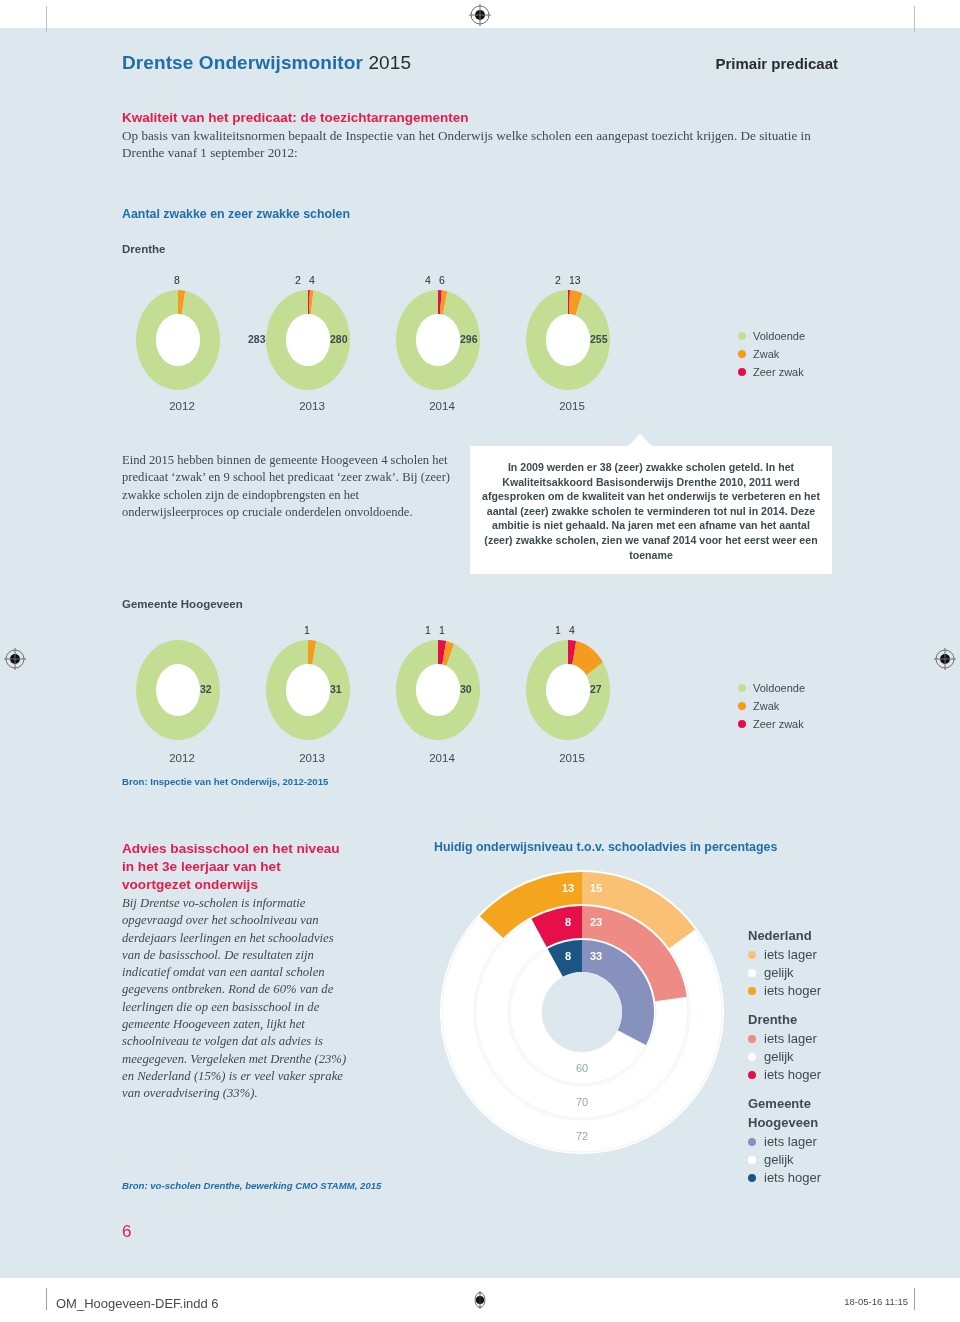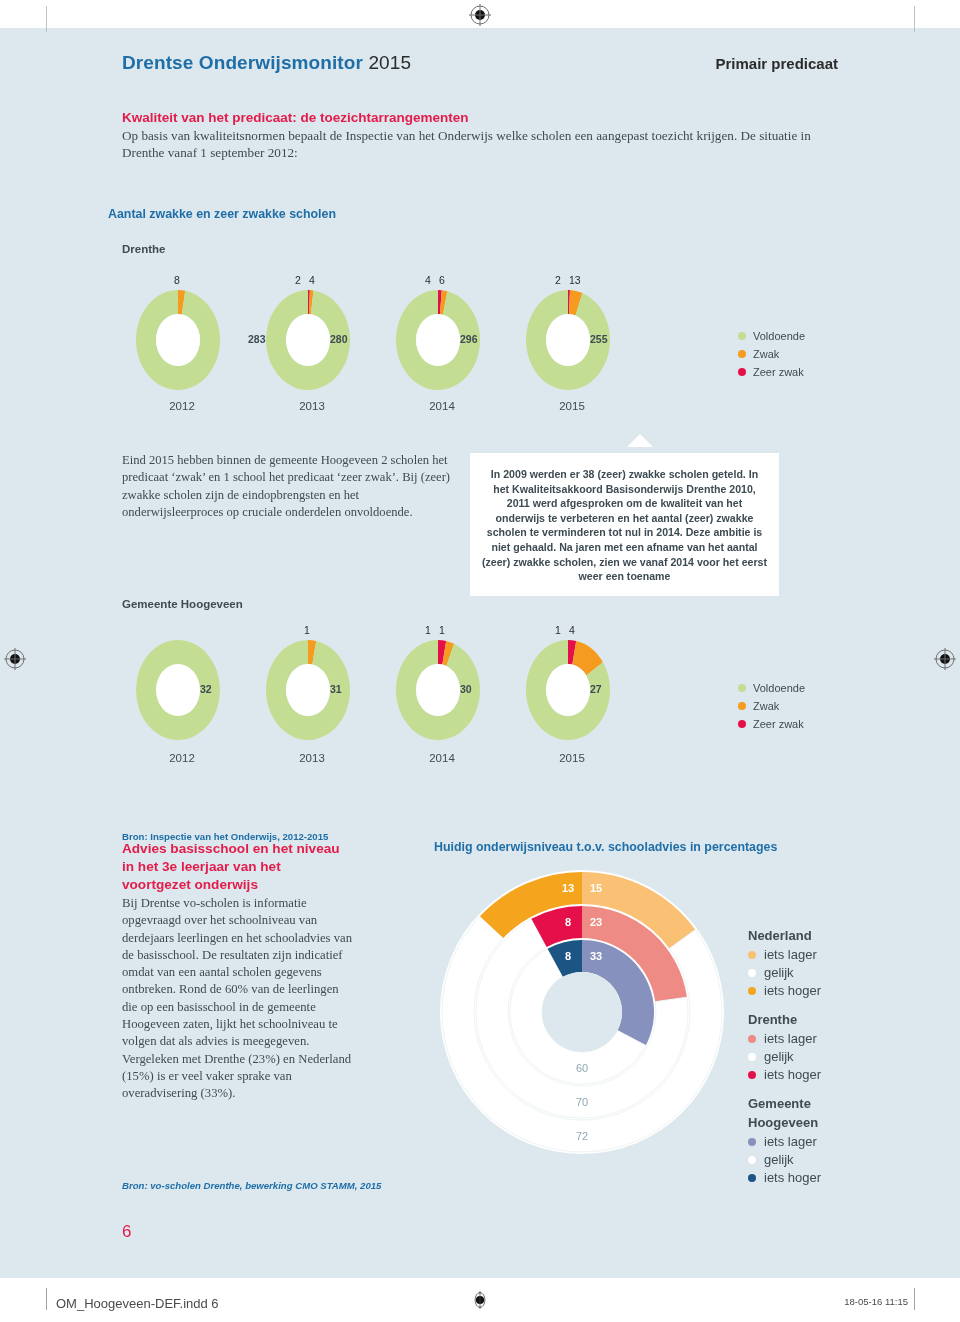--- a/index.html
+++ b/index.html
@@ -37,30 +37,30 @@
   .donut-year{position:absolute;font-size:11.5px;color:#3d4b52;text-align:center;width:88px;}
   .tick-lab{position:absolute;font-size:10.5px;color:#2c2c2c;}
   .big-val{position:absolute;font-size:10.5px;color:#3d4b52;font-weight:bold;}
 
   .legend{position:absolute;font-size:11px;color:#3d4b52;}
   .legend .row{display:flex;align-items:center;margin-bottom:6px;}
   .legend .dot{width:8px;height:8px;border-radius:50%;margin-right:7px;flex:none;}
 
   
   .txt-left{position:absolute;left:122px;top:452px;width:330px;font-family:"Liberation Serif",serif;font-size:12.6px;line-height:17.3px;color:#3d4b52;}
-  .callout{position:absolute;left:470px;top:446px;width:309px;background:#ffffff;padding:14px 12px 12px;box-sizing:border-box;margin-top:7px;}
+  .callout{position:absolute;left:470px;top:446px;width:362px;background:#ffffff;padding:14px 12px 12px;box-sizing:border-box;}
   .callout p{margin:0;font-size:10.6px;line-height:14.6px;font-weight:bold;color:#3d4b52;text-align:center;}
   .callout-tail{position:absolute;left:627px;top:434px;width:0;height:0;
      border-left:13px solid transparent;border-right:13px solid transparent;border-bottom:13px solid #ffffff;}
 
   .bron{position:absolute;font-size:9.6px;font-weight:bold;color:#1f6ea8;}
 
   
   .art-title{position:absolute;left:122px;top:840px;width:220px;font-size:13.6px;line-height:18px;font-weight:bold;color:#e31c4c;}
-  .art-body{position:absolute;left:122px;top:895px;width:232px;font-family:"Liberation Serif",serif;font-size:12.7px;line-height:17.3px;color:#3d4b52;}
+  .art-body{position:absolute;left:122px;top:895px;width:232px;font-family:"Liberation Serif",serif;font-size:12.7px;line-height:17.3px;color:#3d4b52;font-style:italic;}
 
   
   .radial{position:absolute;left:432px;top:862px;width:300px;height:300px;}
   .radial svg{display:block;}
   .rad-num{font-size:11px;font-weight:bold;fill:#ffffff;font-family:"Liberation Sans",sans-serif;}
   .rad-ring-lab{font-size:11px;fill:#8fa8b4;font-family:"Liberation Sans",sans-serif;}
 
   .leg2{position:absolute;font-size:13px;color:#3d4b52;}
   .leg2 .head{font-weight:bold;margin-bottom:4px;}
   .leg2 .row{display:flex;align-items:center;margin-bottom:3px;}
@@ -113,21 +113,21 @@
   <div class="hdr-left">
     <span>Drentse Onderwijsmonitor</span>
     <span class="yr">2015</span>
   </div>
   <div class="hdr-right">Primair predicaat</div>
 </div>
 
 <div class="sec-title">Kwaliteit van het predicaat: de toezichtarrangementen</div>
 <div class="sec-body">Op basis van kwaliteitsnormen bepaalt de Inspectie van het Onderwijs welke scholen een aangepast toezicht krijgen. De situatie in Drenthe vanaf 1 september 2012:</div>
 
-<div class="chart-title" style="left:108px;top:207px;">Aantal zwakke en zeer zwakke scholen</div>
+<div class="chart-title" style="left:122px;top:207px;">Aantal zwakke en zeer zwakke scholen</div>
 <div class="grp-label" style="left:122px;top:243px;">Drenthe</div>
 
 <div id="chart1-donuts">
     <div class="donut" style="left: 134px; top: 288px;">
       <svg width="96" height="106" viewBox="0 0 96 106">
         <path d="M44,2 A42,50 0 0 1 51.21878883157136,2.7440697337816786 L47.7812703403469,26.386916261566473 A22,26 0 0 0 44,26 Z" fill="#f59b1f"></path>
         <path d="M51.21878883157136,2.7440697337816786 A42,50 0 1 1 43.99999999999999,2 L43.99999999999999,26 A22,26 0 1 0 47.7812703403469,26.386916261566473 Z" fill="#c3dd92"></path>
         <ellipse cx="44" cy="52" rx="22" ry="26" fill="#ffffff"></ellipse>
       </svg>
     </div>
@@ -180,21 +180,21 @@
   <div class="row">
     <span class="dot" style="background:#f59b1f"></span>
     <span>Zwak</span>
   </div>
   <div class="row">
     <span class="dot" style="background:#e5104a"></span>
     <span>Zeer zwak</span>
   </div>
 </div>
 
-<div class="txt-left">Eind 2015 hebben binnen de gemeente Hoogeveen 2 scholen het predicaat ‘zwak’ en 1 school het predicaat ‘zeer zwak’. Bij (zeer) zwakke scholen zijn de eindopbrengsten en het onderwijsleerproces op cruciale onderdelen onvoldoende.</div>
+<div class="txt-left">Eind 2015 hebben binnen de gemeente Hoogeveen 4 scholen het predicaat ‘zwak’ en 9 school het predicaat ‘zeer zwak’. Bij (zeer) zwakke scholen zijn de eindopbrengsten en het onderwijsleerproces op cruciale onderdelen onvoldoende.</div>
 <div class="callout-tail"></div>
 <div class="callout">
   <p>In 2009 werden er 38 (zeer) zwakke scholen geteld. In het Kwaliteitsakkoord Basisonderwijs Drenthe 2010, 2011 werd afgesproken om de kwaliteit van het onderwijs te verbeteren en het aantal (zeer) zwakke scholen te verminderen tot nul in 2014. Deze ambitie is niet gehaald. Na jaren met een afname van het aantal (zeer) zwakke scholen, zien we vanaf 2014 voor het eerst weer een toename</p>
 </div>
 
 <div class="grp-label" style="left:122px;top:598px;">Gemeente Hoogeveen</div>
 
 <div id="chart2-donuts">
     <div class="donut" style="left: 134px; top: 638px;">
       <svg width="96" height="106" viewBox="0 0 96 106">
@@ -248,21 +248,21 @@
   <div class="row">
     <span class="dot" style="background:#f59b1f"></span>
     <span>Zwak</span>
   </div>
   <div class="row">
     <span class="dot" style="background:#e5104a"></span>
     <span>Zeer zwak</span>
   </div>
 </div>
 
-<div class="bron" style="left:122px;top:831px;">Bron: Inspectie van het Onderwijs, 2012-2015</div>
+<div class="bron" style="left:122px;top:776px;">Bron: Inspectie van het Onderwijs, 2012-2015</div>
 
 <div class="art-title">Advies basisschool en het niveau in het 3e leerjaar van het voortgezet onderwijs</div>
 <div class="art-body">Bij Drentse vo-scholen is informatie opgevraagd over het schoolniveau van derdejaars leerlingen en het schooladvies van de basisschool. De resultaten zijn indicatief omdat van een aantal scholen gegevens ontbreken.
 Rond de 60% van de leerlingen die op een basisschool in de gemeente Hoogeveen zaten,  lijkt het schoolniveau te volgen dat als advies is meegegeven. Vergeleken met Drenthe (23%) en Nederland (15%) is er veel vaker sprake van overadvisering (33%).</div>
 <div class="bron" style="left:122px;top:1180px;font-style:italic;">Bron: vo-scholen Drenthe, bewerking CMO STAMM, 2015</div>
 
 <div class="chart-title" style="left:434px;top:840px;">Huidig onderwijsniveau t.o.v. schooladvies in percentages</div>
 <div class="radial" id="radial-chart">
     <svg width="300" height="300" viewBox="0 0 300 300">
       <circle cx="150" cy="150" r="142" fill="#ffffff"></circle>

